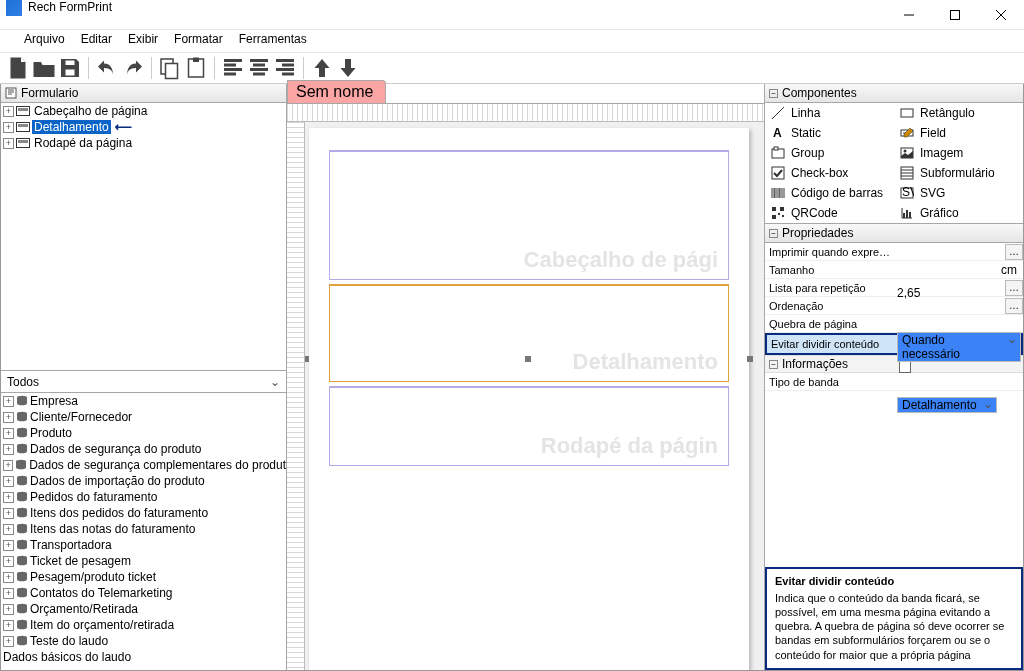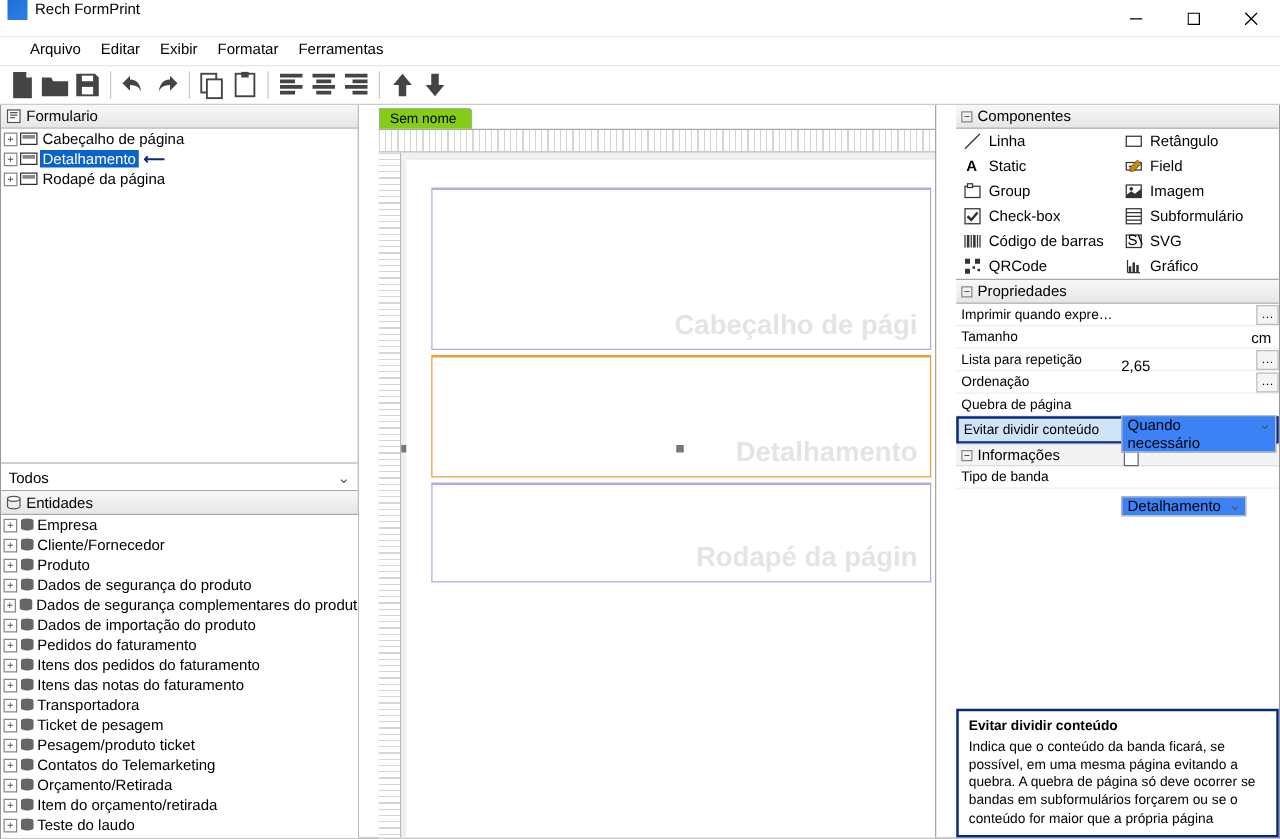--- a/index.html
+++ b/index.html
@@ -14,21 +14,21 @@
   
   .menubar { height: 22px; display: flex; align-items: flex-start; padding: 0 16px; background: #fff; }
   .menubar .menu-item { padding: 2px 8px; color: #000; }
 
   
   .toolbar { height: 32px; background: #fff; border-top: 1px solid #e6e6e6; border-bottom: 1px solid #ccc; display: flex; align-items: center; padding: 0 6px; gap: 2px; }
   .toolbar .tbtn { width: 24px; height: 24px; display: flex; align-items: center; justify-content: center; color: #222; }
   .toolbar .sep { width: 1px; height: 22px; background: #ccc; margin: 0 4px; }
 
   
-  .main { flex: 1; display: flex; min-height: 0; border: 1px solid #999; border-top: none; gap: 16px; }
+  .main { flex: 1; display: flex; min-height: 0; border: 1px solid #999; border-top: none; }
 
   
   .leftcol { width: 286px; display: flex; flex-direction: column; border-right: 1px solid #a7a7a7; }
 
   .panel-header { background: linear-gradient(#f8f8f8,#e6e6e6); border-bottom: 1px solid #a7a7a7; padding: 2px 4px; display: flex; align-items: center; gap: 4px; font-size: 11px; color: #000; }
   .panel-header .pin { width: 12px; height: 12px; }
 
   .formulario-tree { flex: 0 0 auto; height: 268px; overflow: auto; background: #fff; border-bottom: 1px solid #a7a7a7; }
   .tree-row { display: flex; align-items: center; height: 16px; padding-left: 2px; gap: 2px; white-space: nowrap; }
   .tree-row .exp { width: 11px; height: 11px; border: 1px solid #888; font-size: 9px; line-height: 9px; text-align: center; color: #555; background: #fff; }
@@ -43,21 +43,21 @@
 
   .entidades-list { flex: 1; overflow: auto; background: #fff; }
   .ent-row { display: flex; align-items: center; height: 16px; padding-left: 2px; gap: 2px; white-space: nowrap; }
   .ent-row .exp { width: 11px; height: 11px; border: 1px solid #888; font-size: 9px; line-height: 9px; text-align: center; color: #555; background: #fff; }
   .ent-row .db-icon { width: 12px; height: 12px; display: inline-block; }
   .ent-row .db-icon svg { width: 12px; height: 12px; }
 
   
   .centercol { flex: 1; display: flex; flex-direction: column; background: #eee; border-right: 1px solid #a7a7a7; }
   .tabstrip { height: 20px; background: #fff; border-bottom: 1px solid #a7a7a7; display: flex; align-items: flex-end; }
-  .tab { border: 1px solid #a7a7a7; border-bottom: none; background: #84cc16; padding: 2px 12px 2px 8px; font-size: 11px; color: #000; border-top-right-radius: 4px; border-top-left-radius: 0; }
+  .tab { border: 1px solid #a7a7a7; border-bottom: none; background: #fca5a5; padding: 2px 12px 2px 8px; font-size: 16px; color: #000; border-top-right-radius: 4px; border-top-left-radius: 0; }
 
   .canvas-wrap { flex: 1; overflow: hidden; background: #f0f0f0; position: relative; }
   .ruler-h { height: 18px; background: #fff; border-bottom: 1px solid #bbb; position: relative; }
   .ruler-h::before { content: ""; position: absolute; inset: 0; background: repeating-linear-gradient(to right, #bbb 0 1px, transparent 1px 5px); opacity: .6; }
   .ruler-v { width: 18px; background: #fff; border-right: 1px solid #bbb; position: relative; }
   .ruler-v::before { content: ""; position: absolute; inset: 0; background: repeating-linear-gradient(to bottom, #bbb 0 1px, transparent 1px 5px); opacity: .6; }
   .canvas-inner { position: absolute; top: 18px; left: 18px; right: 0; bottom: 0; overflow: hidden; }
   .page { position: absolute; left: 4px; top: 6px; width: 440px; height: 620px; background: #fff; box-shadow: 2px 2px 4px rgba(0,0,0,.25); }
   .band { position: absolute; left: 20px; right: 20px; border: 1px solid #b7a8e8; border-top-width: 2px; display: flex; align-items: flex-end; justify-content: flex-end; padding: 6px 10px; }
   .band .band-title { font-size: 22px; color: #e4e4e4; font-weight: 700; white-space: nowrap; }
@@ -230,27 +230,20 @@
         <span class="band-icon"></span>
         <span class="label">Rodapé da página</span>
       </div>
     </div>
 
     <div class="todos-bar">
       <span>Todos</span>
       <span class="chev">⌄</span>
     </div>
 
-    <div class="panel-header">
-      <svg class="pin" viewBox="0 0 12 12">
-          <ellipse cx="6" cy="3" rx="5" ry="2" fill="#fff" stroke="#555"></ellipse>
-          <path d="M1 3v6c0 1.1 2.2 2 5 2s5-.9 5-2V3" fill="none" stroke="#555"></path>
-        </svg>
-      <span>Entidades</span>
-    </div>
     <div class="entidades-list" id="ent-list">
         <div class="ent-row">
           <span class="exp">+</span>
           <span class="db-icon">
             <svg viewBox="0 0 12 12">
               <ellipse cx="6" cy="2.5" rx="5" ry="1.8" fill="#666"></ellipse>
               <path d="M1 2.5v3c0 1 2.2 1.8 5 1.8s5-.8 5-1.8v-3" fill="#666"></path>
               <path d="M1 5.5v3c0 1 2.2 1.8 5 1.8s5-.8 5-1.8v-3" fill="#666"></path>
             </svg>
           </span>

